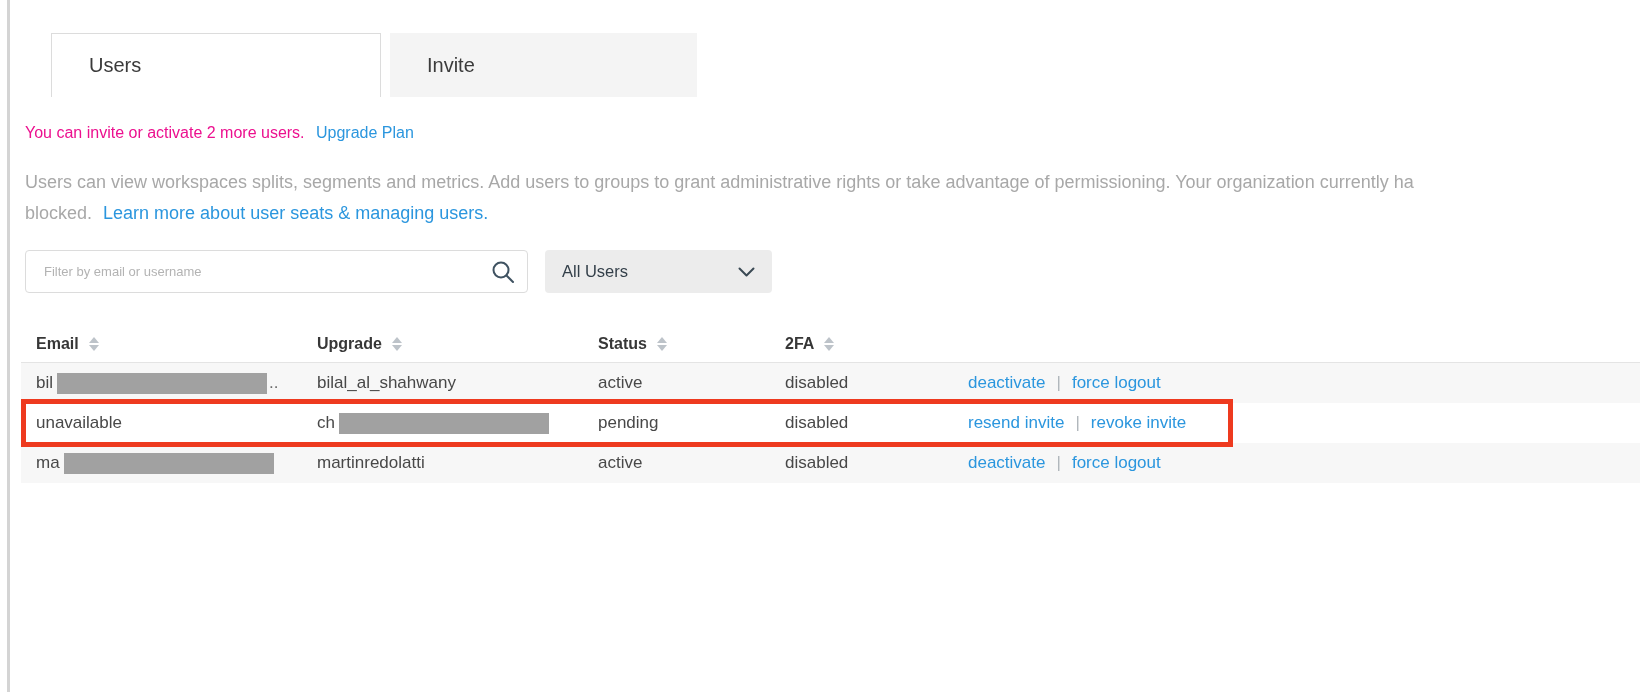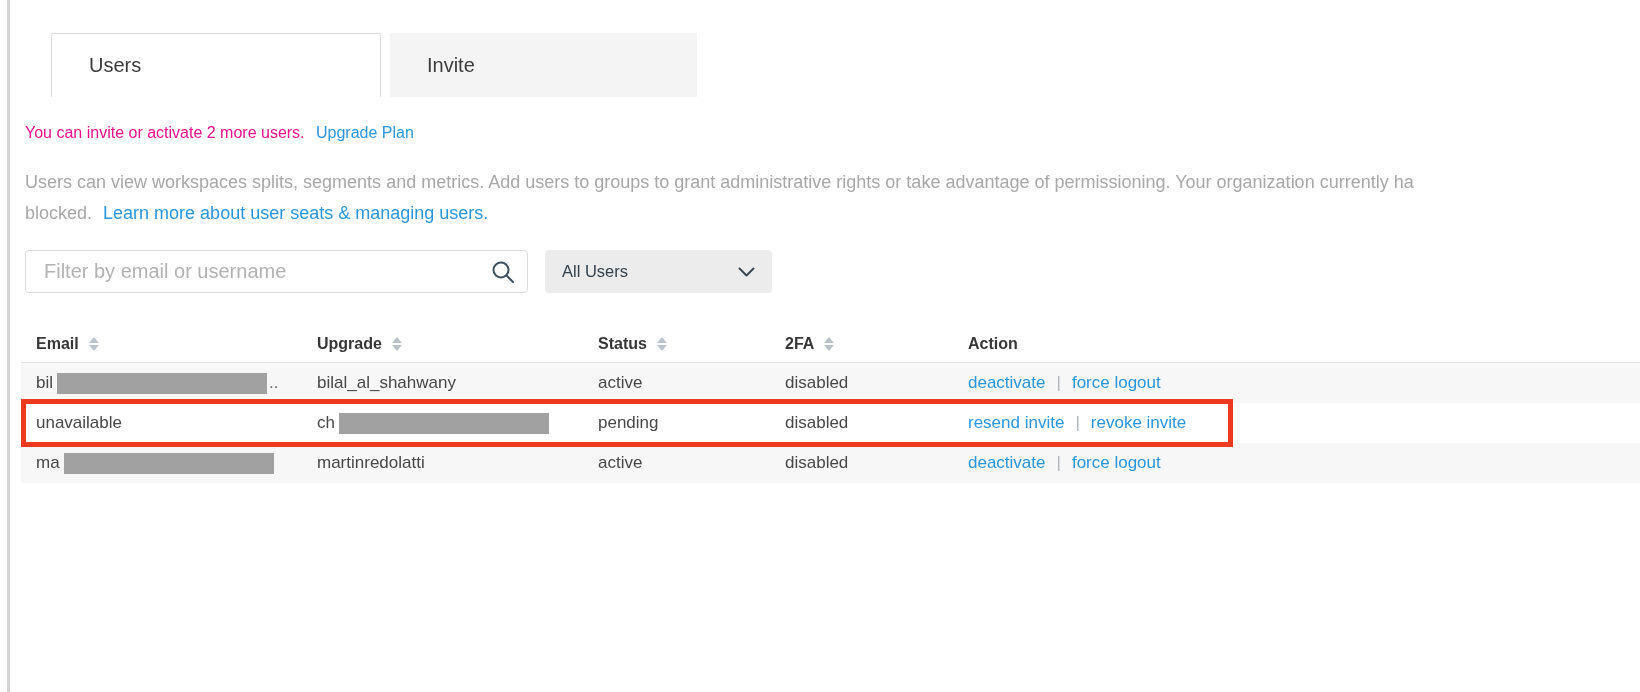--- a/index.html
+++ b/index.html
@@ -37,21 +37,21 @@
   .description { position:absolute; left:25px; top:167px; width:2400px; }
   .description .line { font-size:18px; color:#a8a8a8; white-space:nowrap; line-height:31px; }
   .description .link { color:#2b96de; cursor:pointer; }
   
   .filter-wrap { position:absolute; left:25px; top:250px; width:503px; height:43px; }
   .filter-input {
     width:100%; height:100%;
     border:1px solid #dcdcdc; border-radius:4px;
     padding:0 50px 0 18px;
     font-family:"Liberation Sans", sans-serif;
-    font-size:20px; color:#484848; background:#fff; outline:none;
+    font-size:13px; color:#484848; background:#fff; outline:none;
   }
   .filter-input::placeholder { color:#b3b3b3; }
   .search-icon { position:absolute; right:12px; top:9px; width:26px; height:26px; cursor:pointer; }
   .dropdown {
     position:absolute; left:545px; top:250px; width:227px; height:43px;
     background:#ececec; border-radius:4px;
     display:flex; align-items:center; justify-content:space-between;
     padding:0 17px; cursor:pointer;
   }
   .dropdown .value { font-size:16.5px; color:#333f49;text-align:right; }
@@ -146,23 +146,20 @@
           <i class="down"></i>
         </span>
     </div>
     <div class="th">
       <span>2FA</span>
       <span class="sort">
           <i class="up"></i>
           <i class="down"></i>
         </span>
     </div>
-    <div class="th">
-      <span>Action</span>
-    </div>
   </div>
 
   <div class="grid-row row striped">
     <div class="td">
       <span>bil</span>
       <span class="redact"></span>
       <span class="trunc">..</span>
     </div>
     <div class="td">bilal_al_shahwany</div>
     <div class="td">active</div>

